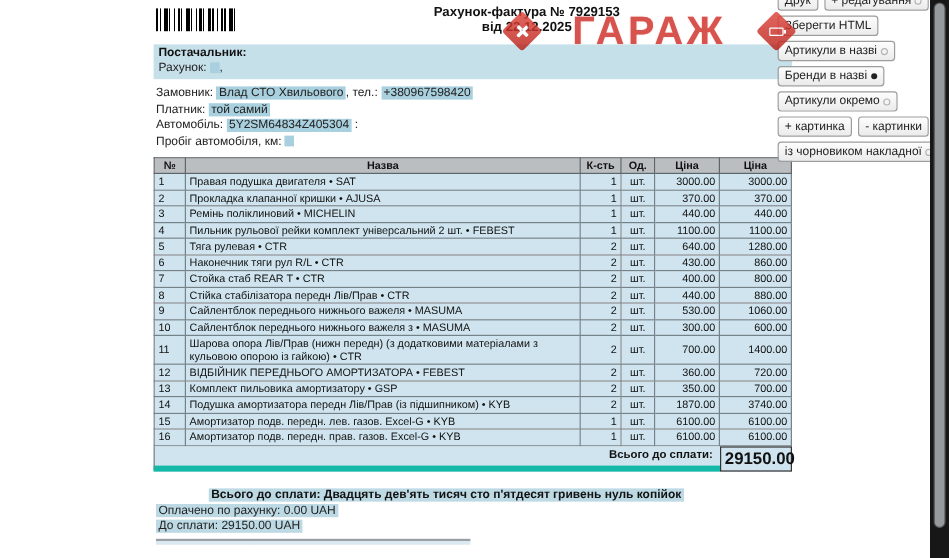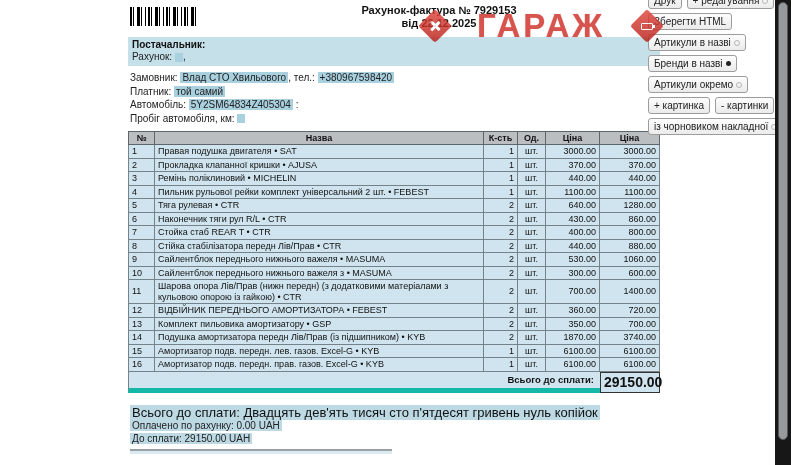--- a/index.html
+++ b/index.html
@@ -78,21 +78,21 @@
     flex:1; text-align:right; font-size:9.5px; font-weight:bold; color:#111;
     background:#cfe4ee; padding:2px 6px 2px 0; border-left:1px solid #74828a; border-bottom:5px solid #14b8a6;
   }
   .total-value {
     width:60px; background:#cfe4ee; border:1.5px solid #333; font-size:14px; font-weight:bold;
     text-align:right; padding:1.5px 3px; color:#111;
   }
 
   
   .summary { margin-top:13px; padding-left:2px; }
-  .sum-line1 { font-size:13px; font-weight:normal; color:#111; line-height:13px; }
+  .sum-line1 { font-size:10px; font-weight:bold; color:#111; line-height:13px;margin-left:44px; }
   .sum-line { font-size:10px; color:#222; line-height:13px; }
   .sum-hl { background:#bcd9e4; padding:0 2px; }
   .partial-next-line {
     margin-top:4px; width:262px; height:5px; overflow:hidden;
     background:linear-gradient(#47515c 0 2px, #bcd9e4 2px 5px);
     opacity:0.55;
   }
 
   
   .toolbar { position:absolute; left:648px; top:-8px; width:127px; }

